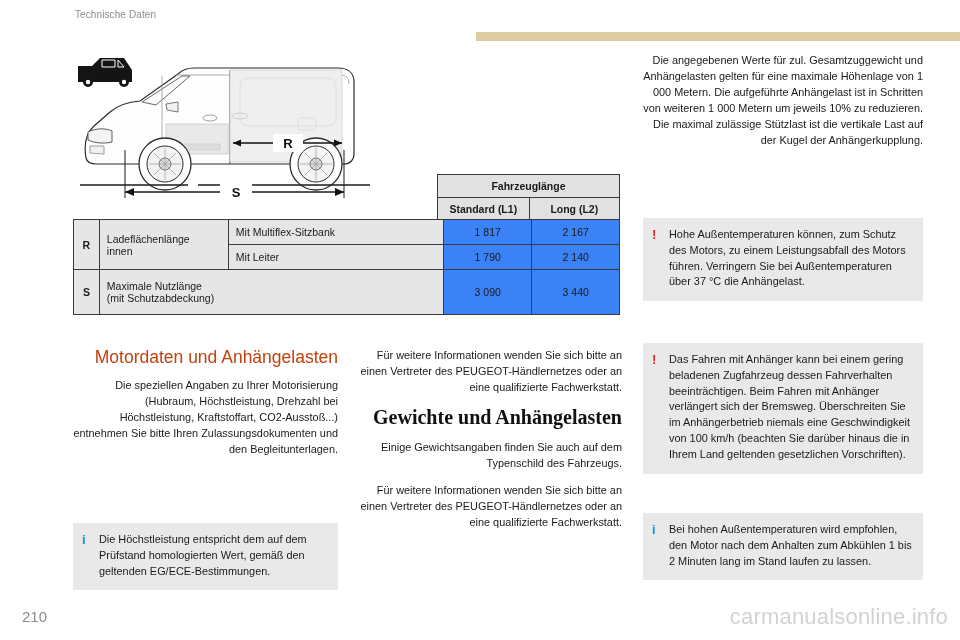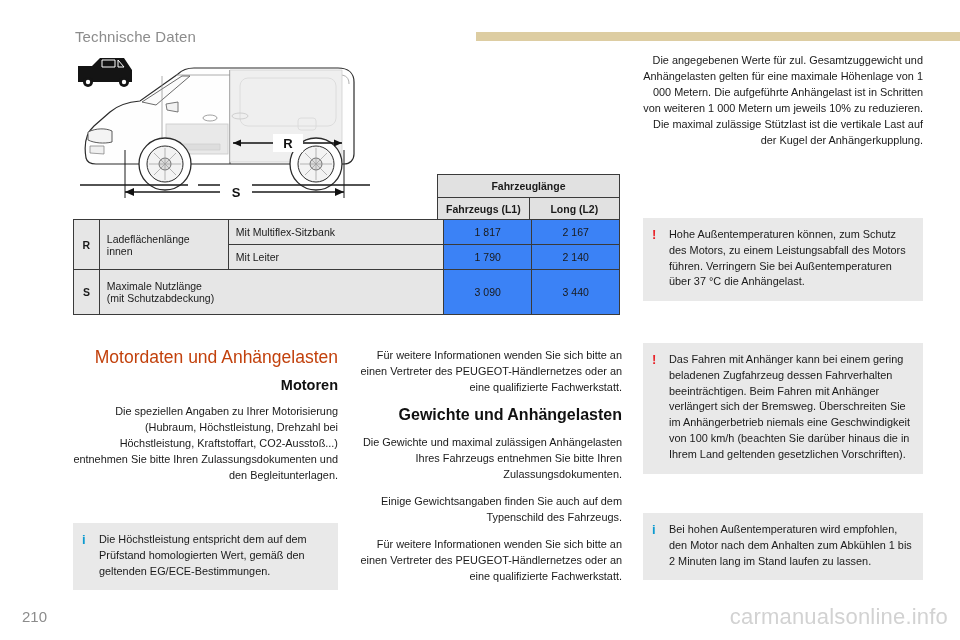--- a/index.html
+++ b/index.html
@@ -6,22 +6,22 @@
   html, body {
     width: 960px; height: 640px;
     background: #ffffff;
     font-family: "Liberation Sans", sans-serif;
     overflow: hidden;
   }
   .page { position: relative; width: 960px; height: 640px; }
 
   
   .hdr-title {
-    position: absolute; left: 75px; top: 28px;
-    font-size: 15px; color: #8c8c8c; letter-spacing: .1px;
+    position: absolute; left: 75px; top: 9px;
+    font-size: 10px; color: #8c8c8c; letter-spacing: .1px;
     white-space: nowrap;
   }
   .hdr-bar {
     position: absolute; left: 476px; top: 32px;
     width: 484px; height: 9px;
     background: #ddcda2;
   }
 
   
   .illus { position: absolute; left: 70px; top: 46px; width: 340px; height: 150px; }
@@ -53,21 +53,21 @@
   .col-r { left: 643px; top: 52px; width: 280px; }
 
   h2.section {
     font-size: 17.5px; font-weight: normal; color: #c2410c;
     line-height: 1.2; margin-bottom: 9px;
   }
   h3.sub {
     font-size: 14.5px; font-weight: bold; color: #111;
     line-height: 1.18; margin-bottom: 9px;
   }
-  h3.sub.big { font-size: 16px; }
+  h3.sub.big { font-size: 20px; font-family: Liberation Serif, serif; }
   p.body {
     font-size: 10.9px; color: #1a1a1a; line-height: 1.47;
     margin-bottom: 11px;
   }
   p.body.tight { margin-bottom: 0; }
 
   
   .note {
     position: relative;
     background: #e9e9e9;
@@ -189,21 +189,21 @@
     <text x="166" y="47" font-family="Liberation Sans, sans-serif" font-size="13" font-weight="bold" fill="#111" text-anchor="middle">S</text>
   </svg>
 
   <div class="tbl-head">
     <table>
       <tbody>
           <tr>
         <td colspan="2">Fahrzeuglänge</td>
       </tr>
       <tr>
-        <td style="width:92px">Fahrzeugs (L1)</td>
+        <td style="width:92px">Standard (L1)</td>
         <td style="width:91px">Long (L2)</td>
       </tr>
     </tbody>
       </table>
   </div>
 
   <div class="tbl-body">
     <table>
       <tbody>
           <tr>
@@ -229,35 +229,33 @@
         </td>
         <td class="white">3 090</td>
         <td class="white">3 440</td>
       </tr>
     </tbody>
       </table>
   </div>
 
   <div class="col col-l">
     <h2 class="section">Motordaten und Anhängelasten</h2>
-    <h3 class="sub">Motoren</h3>
     <p class="body">Die speziellen Angaben zu Ihrer Motorisierung (Hubraum, Höchstleistung, Drehzahl bei Höchstleistung, Kraftstoffart, CO2-Ausstoß...) entnehmen Sie bitte Ihren Zulassungsdokumenten und den Begleitunterlagen.</p>
   </div>
 
   <div class="note-box-l">
     <div class="note">
       <span class="ico info">i</span>
       <p>Die Höchstleistung entspricht dem auf dem Prüfstand homologierten Wert, gemäß den geltenden EG/ECE-Bestimmungen.</p>
     </div>
   </div>
 
   <div class="col col-m">
     <p class="body">Für weitere Informationen wenden Sie sich bitte an einen Vertreter des PEUGEOT-Händlernetzes oder an eine qualifizierte Fachwerkstatt.</p>
     <h3 class="sub big">Gewichte und Anhängelasten</h3>
-    <p class="body">Die Gewichte und maximal zulässigen Anhängelasten Ihres Fahrzeugs entnehmen Sie bitte Ihren Zulassungsdokumenten.</p>
     <p class="body">Einige Gewichtsangaben finden Sie auch auf dem Typenschild des Fahrzeugs.</p>
     <p class="body tight">Für weitere Informationen wenden Sie sich bitte an einen Vertreter des PEUGEOT-Händlernetzes oder an eine qualifizierte Fachwerkstatt.</p>
   </div>
 
   <div class="col col-r">
     <p class="body tight">Die angegebenen Werte für zul. Gesamtzuggewicht und Anhängelasten gelten für eine maximale Höhenlage von 1 000 Metern. Die aufgeführte Anhängelast ist in Schritten von weiteren 1 000 Metern um jeweils 10% zu reduzieren. Die maximal zulässige Stützlast ist die vertikale Last auf der Kugel der Anhängerkupplung.</p>
   </div>
 
   <div class="note-r1">
     <div class="note">

